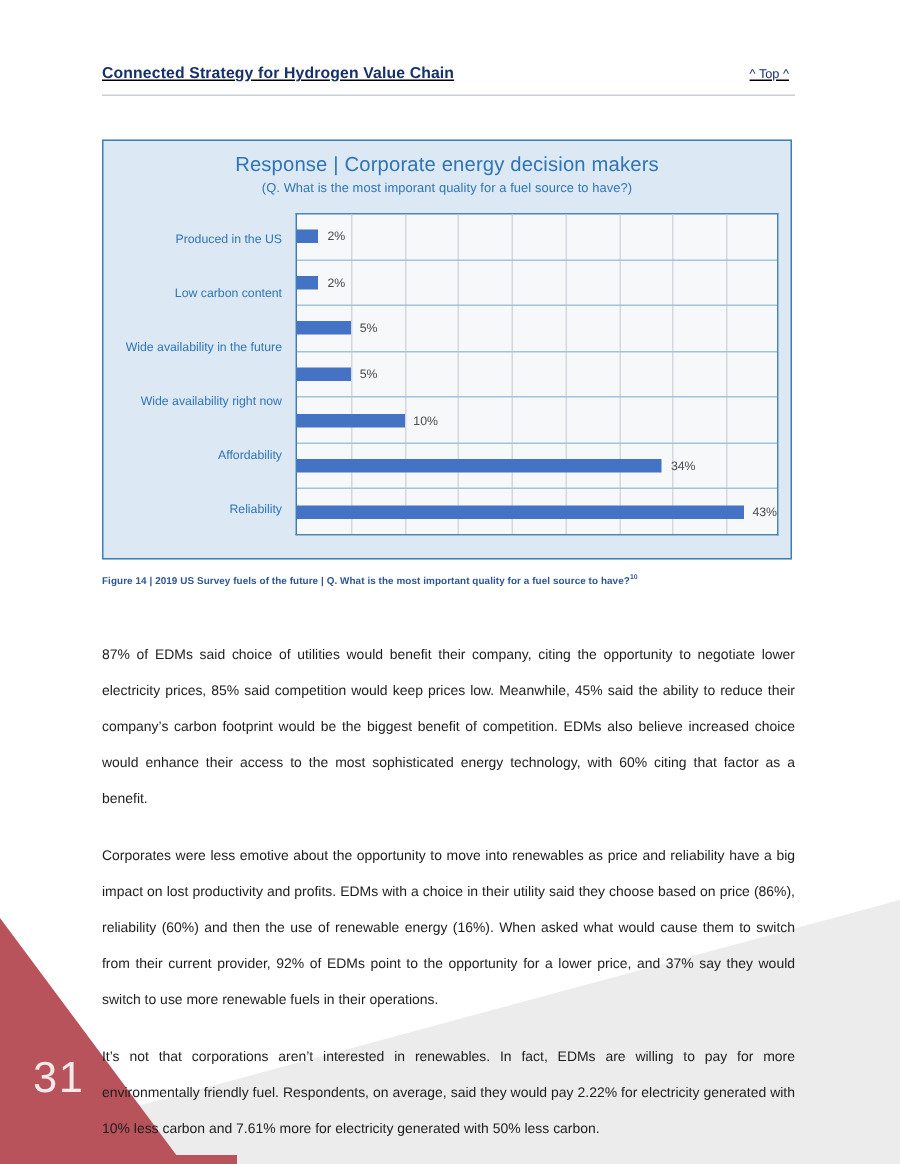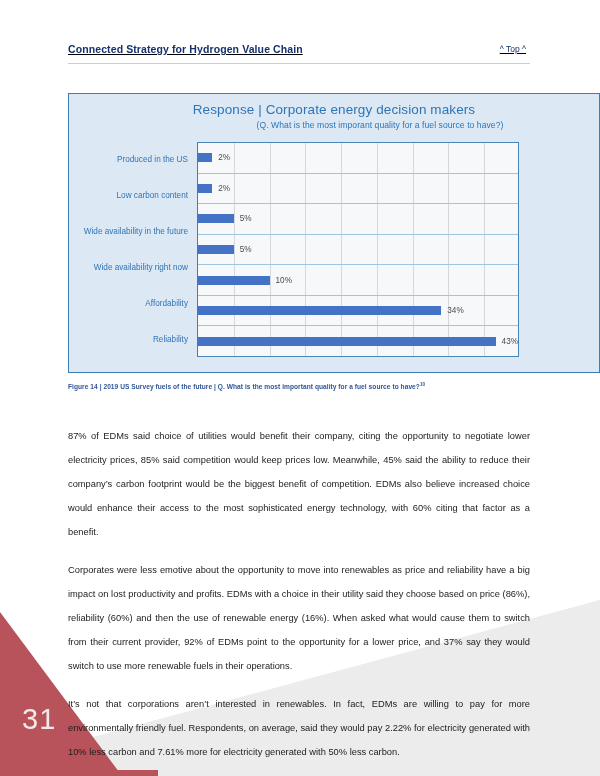--- a/index.html
+++ b/index.html
@@ -78,21 +78,21 @@
     height: 1px;
     background: #c9cdd6;
     z-index: 3;
   }
 
   
   .chart-panel {
     position: absolute;
     left: 68px;
     top: 93px;
-    width: 532px;
+    width: 460px;
     height: 280px;
     box-sizing: border-box;
     background: #dde8f5;
     border: 1.2px solid #3d7fb5;
     z-index: 3;
   }
   .chart-title {
     position: absolute;
     left: 0;
     top: 8px;
@@ -104,21 +104,20 @@
   }
   .chart-subtitle {
     position: absolute;
     left: 0;
     top: 26px;
     width: 100%;
     text-align: center;
     font-size: 8.6px;
     color: #2e75b6;
     letter-spacing: 0.05px;
-    margin-left: 46px;
   }
 
   
   .plot {
     position: absolute;
     left: 128px;
     top: 48px;
     width: 322px;
     height: 215px;
     box-sizing: border-box;

